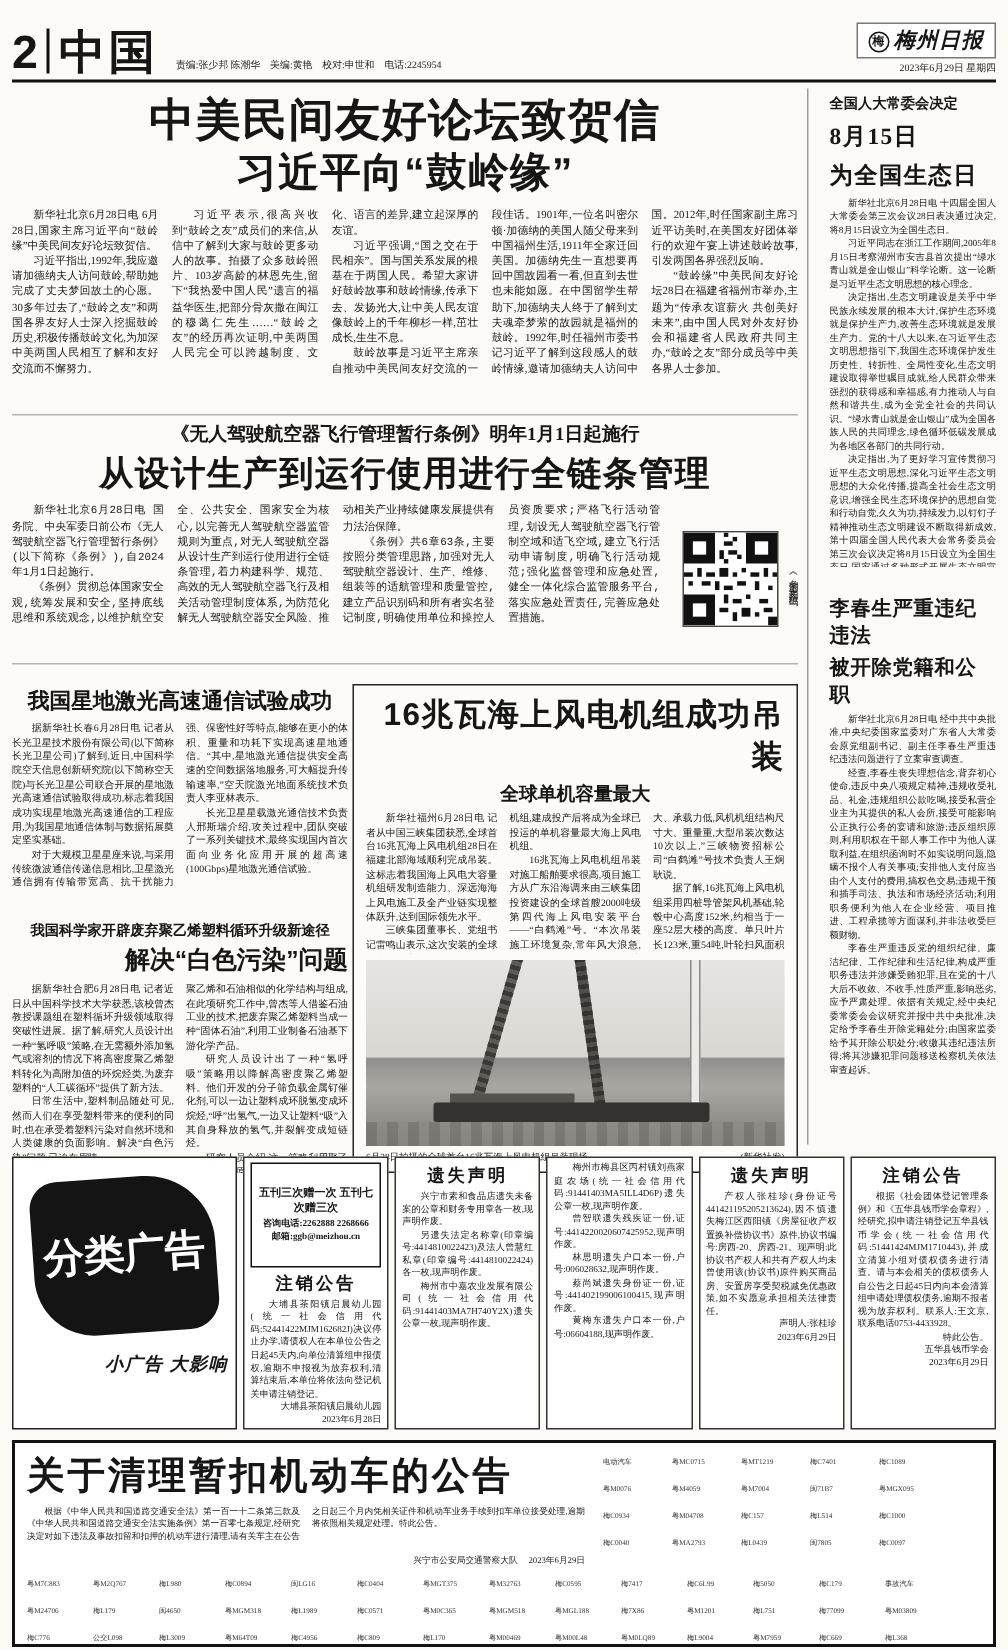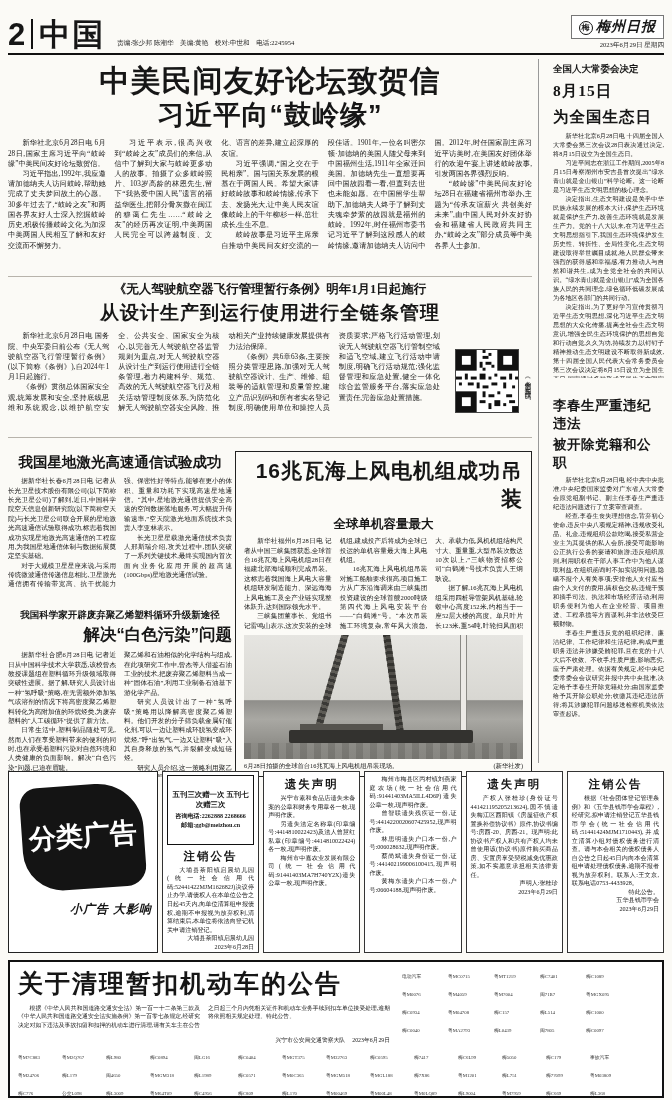--- a/index.html
+++ b/index.html
@@ -25,22 +25,22 @@
   .hl{font-family:"Liberation Sans",sans-serif;font-weight:bold;}
   .h1wrap{text-align:center;padding:4px 0 0 0;}
   .h1a{font-size:27px;line-height:1.2;letter-spacing:1px;}
   .h1b{font-size:30px;line-height:1.2;letter-spacing:1px;}
   .body{text-align:justify;}
   .para{margin:0;text-indent:2em;}
   .para.sig{text-align:right;text-indent:0;}
   .leadbody{margin-top:7px;height:132px;column-count:5;column-gap:9px;font-size:7.2px;line-height:1.42;overflow:hidden;}
   .rule{border-top:1px solid #b7b3ab;margin:6px 0 4px 0;}
   .kicker1{text-align:center;font-size:12.5px;font-weight:bold;}
-  .h2{ text-align:center;font-size:19px;margin:2px 0 5px 0;letter-spacing:1px;}
-  .regrow{display:flex;gap:8px;height:100px;}
+  .h2{ text-align:center;font-size:23px;margin:2px 0 5px 0;letter-spacing:1px;}
+  .regrow{display:flex;gap:8px;height:100px;font-family:Liberation Mono, monospace;}
   .regbody{flex:1;column-count:4;column-gap:9px;font-size:7.2px;line-height:1.42;overflow:hidden;}
   .qrwrap{width:84px;display:flex;align-items:center;justify-content:flex-end;gap:4px;}
   .qr{background:#fff;border:1px solid #444;}
   .qrcap{writing-mode:vertical-rl;font-size:6.5px;letter-spacing:1.5px;color:#222;}
   .botrow{display:flex;gap:3px;margin-top:13px;height:326px;}
   .leftcol{width:224px;overflow:hidden;}
   .lasertitle{font-size:14.5px;text-align:center;margin:2px 0 4px 0;}
   .laserbody{height:126px;column-count:2;column-gap:8px;font-size:6.6px;line-height:1.42;overflow:hidden;}
   .kicker2{font-size:9.5px;font-weight:bold;text-align:center;margin-top:7px;}
   .h3{font-size:16.5px;text-align:right;margin:2px 0 4px 0;}

